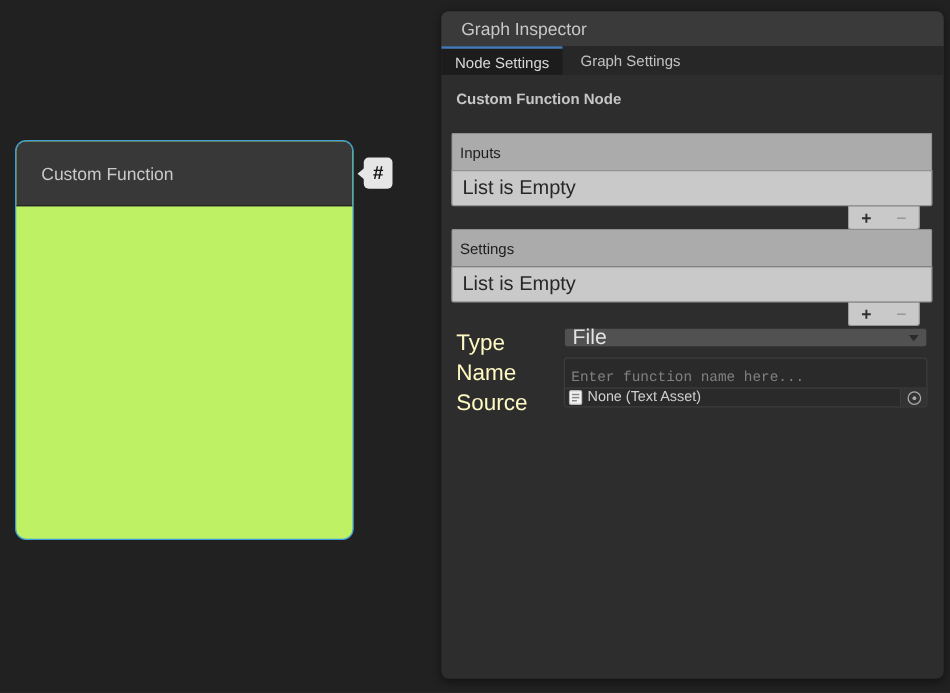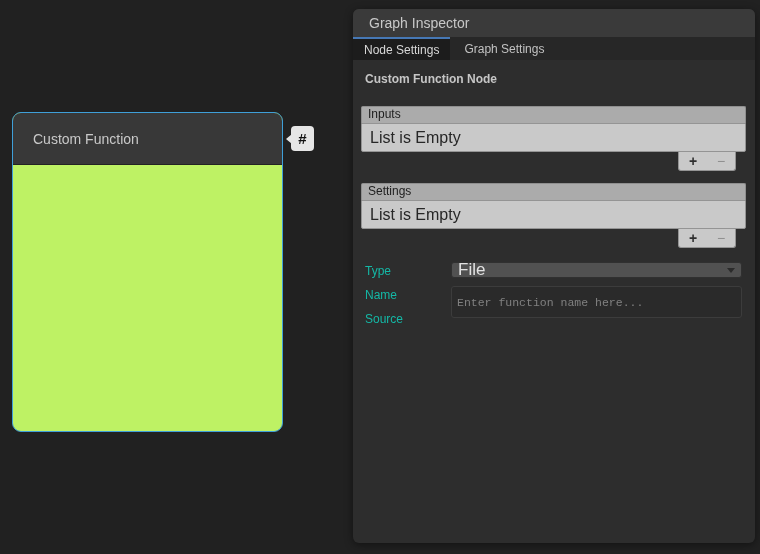--- a/index.html
+++ b/index.html
@@ -50,41 +50,41 @@
   .tab.selected{
     background:#1c1c1c;color:#d8d8d8;border-top:2px solid #4678b5;
     padding:0 11px;
   }
   .section-title{
     position:absolute;left:12px;top:63px;color:#c6c6c6;font-size:12px;font-weight:bold;
   }
   
   .rlist{position:absolute;left:8px;width:385px;}
   .rlist-header{
-    height:17px;background:#ababab;border:1px solid #8f8f8f;border-bottom:none;
-    box-sizing:border-box;display:flex;align-items:flex-start;padding-left:6px;
+    height:30px;background:#ababab;border:1px solid #8f8f8f;border-bottom:none;
+    box-sizing:border-box;display:flex;align-items:center;padding-left:6px;
     color:#1d1d1d;font-size:12px;border-radius:2px 2px 0 0;
   }
   .rlist-body{
     height:29px;background:#c9c9c9;border:1px solid #949494;box-sizing:border-box;
     display:flex;align-items:center;padding-left:8px;color:#272727;font-size:16px;
     border-radius:0 0 2px 2px;
   }
   .rlist-footer{
     position:absolute;right:10px;width:58px;height:19px;background:#c9c9c9;
     border:1px solid #949494;border-top:none;box-sizing:border-box;
     border-radius:0 0 3px 3px;display:flex;align-items:center;justify-content:space-around;
   }
   .rlist-btn{font-size:14px;line-height:1;font-weight:bold;cursor:default;}
   .rlist-btn.add{color:#2e2e2e;}
   .rlist-btn.remove{color:#8e8e8e;font-weight:normal;}
   .rlist-inputs{top:97px;}
   .rlist-outputs{top:174px;}
   
-  .prop-label{position:absolute;left:12px;color:#14b8a6;font-size:12px;}
+  .prop-label{position:absolute;left:12px;color:#fef9c3;font-size:18px;}
   .prop-field{position:absolute;left:98px;width:291px;height:16px;box-sizing:border-box;}
   .dropdown{
     background:#515151;border:1px solid #303030;border-radius:3px;
     display:flex;align-items:center;padding:0 6px;color:#e2e2e2;font-size:17px;
   }
   .dropdown .chevron{
     margin-left:auto;width:0;height:0;
     border-left:4px solid transparent;border-right:4px solid transparent;
     border-top:5px solid #2b2b2b;
   }
@@ -176,14 +176,28 @@
   <div class="prop-label lbl-type">Type</div>
   <div class="prop-field dropdown row-type">
     <span>File</span>
     <span class="chevron"></span>
   </div>
 
   <div class="prop-label lbl-name">Name</div>
   <input class="prop-field textfield row-name" type="text" placeholder="Enter function name here..." style="">
 
   <div class="prop-label lbl-source">Source</div>
+  <div class="prop-field objectfield row-source">
+    <svg width="11" height="12" viewBox="0 0 11 12">
+      <rect x="0.5" y="0.5" width="10" height="11" rx="1.5" fill="#f2f2f2" stroke="#b5b5b5"></rect>
+      <rect x="2.5" y="3" width="6" height="1.2" fill="#8a8a8a"></rect>
+      <rect x="2.5" y="5.5" width="6" height="1.2" fill="#8a8a8a"></rect>
+      <rect x="2.5" y="8" width="4" height="1.2" fill="#8a8a8a"></rect>
+    </svg>
+    <span class="obj-text">None (Text Asset)</span>
+    <span class="obj-picker">
+      <span class="picker-circle">
+        <span class="picker-dot"></span>
+      </span>
+    </span>
+  </div>
 
 </div>
 
 </body></html>

